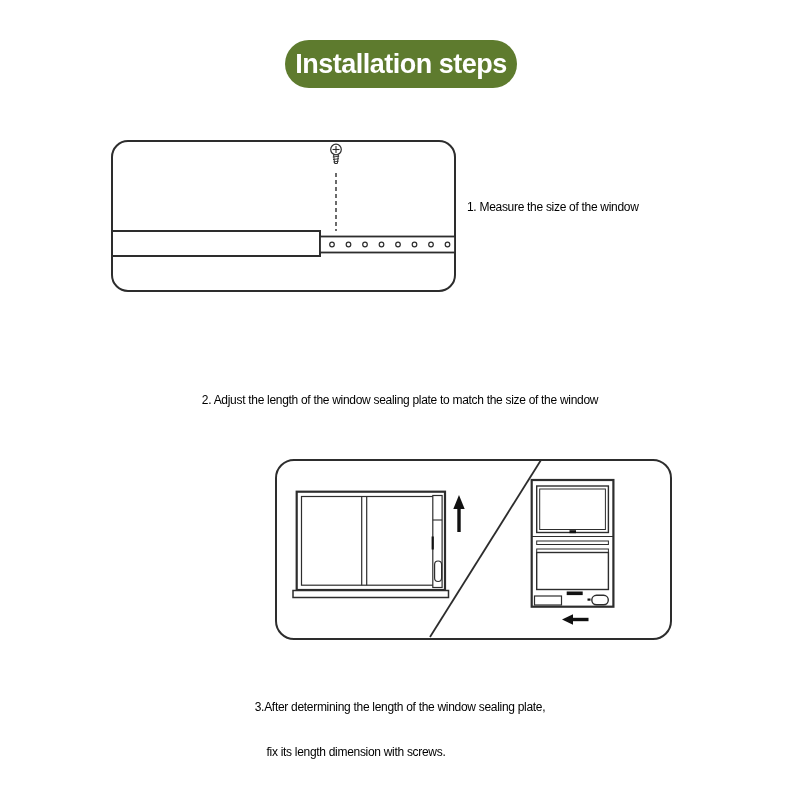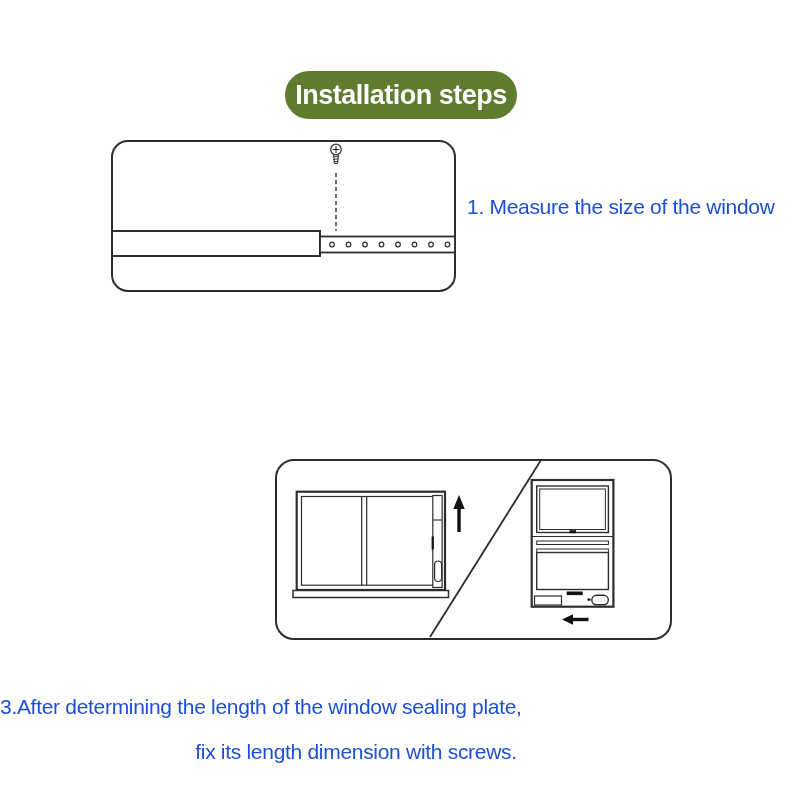--- a/index.html
+++ b/index.html
@@ -1,26 +1,26 @@
 <!DOCTYPE html>
 <html><head>
 <meta charset="utf-8">
 <style>
   html,body{margin:0;padding:0;background:#fff;}
   .page{position:relative;width:800px;height:800px;background:#fff;overflow:hidden;
         font-family:"Liberation Sans",sans-serif;color:#111;}
   .banner{position:absolute;left:285px;top:40px;width:232px;height:48px;
           border-radius:24px;background:#5e7b2e;color:#fff;
           font-size:27px;font-weight:bold;line-height:48px;text-align:center;
-          letter-spacing:-0.5px;margin-top:31px;}
-  .step{position:absolute;font-size:21px;letter-spacing:-0.3px;line-height:22px;
-        white-space:nowrap;color:#1d4ed8;}
+          letter-spacing:-0.5px;}
+  .step{position:absolute;font-size:12px;letter-spacing:-0.3px;line-height:22px;
+        white-space:nowrap;color:#000000;}
   .step1{left:467px;top:196px;}
   .step2{left:0;top:389px;width:800px;text-align:center;}
-  .step3a{left:0;top:696px;width:800px;text-align:left;}
+  .step3a{left:0;top:696px;width:800px;text-align:center;}
   .step3b{left:0;top:741px;width:712px;text-align:center;}
   .d1{position:absolute;left:111px;top:140px;}
   .d2{position:absolute;left:275px;top:459px;}
   svg .ln{stroke:#2d2d2d;fill:none;}
   svg .fw{stroke:#2d2d2d;fill:#fff;}
   svg .bk{fill:#111;stroke:none;}
 </style>
 </head>
 <body>
 
@@ -53,20 +53,21 @@
       <circle class="fw" cx="270.5" cy="104.5" r="2.3" stroke-width="1.2"></circle>
       <circle class="fw" cx="287" cy="104.5" r="2.3" stroke-width="1.2"></circle>
       <circle class="fw" cx="303.5" cy="104.5" r="2.3" stroke-width="1.2"></circle>
       <circle class="fw" cx="320" cy="104.5" r="2.3" stroke-width="1.2"></circle>
       <circle class="fw" cx="336.5" cy="104.5" r="2.3" stroke-width="1.2"></circle>
     </g>
   </svg>
 
   <div class="step step1">1. Measure the size of the window</div>
 
+  <div class="step step2">2. Adjust the length of the window sealing plate to match the size of the window</div>
 
   <svg class="d2" width="397" height="181" viewBox="0 0 397 181">
     <rect class="fw" x="1" y="1" width="395" height="179" rx="18" stroke-width="2"></rect>
 
     <line class="ln" x1="265.7" y1="1.5" x2="155" y2="178" stroke-width="1.8"></line>
 
     <g>
       <rect class="fw" x="21.7" y="32.7" width="148.3" height="98.3" stroke-width="2.2"></rect>
       <rect class="fw" x="26.5" y="37.5" width="138.7" height="88.7" stroke-width="1.2"></rect>
       <line class="ln" x1="86.7" y1="37.5" x2="86.7" y2="126.2" stroke-width="1.2"></line>

